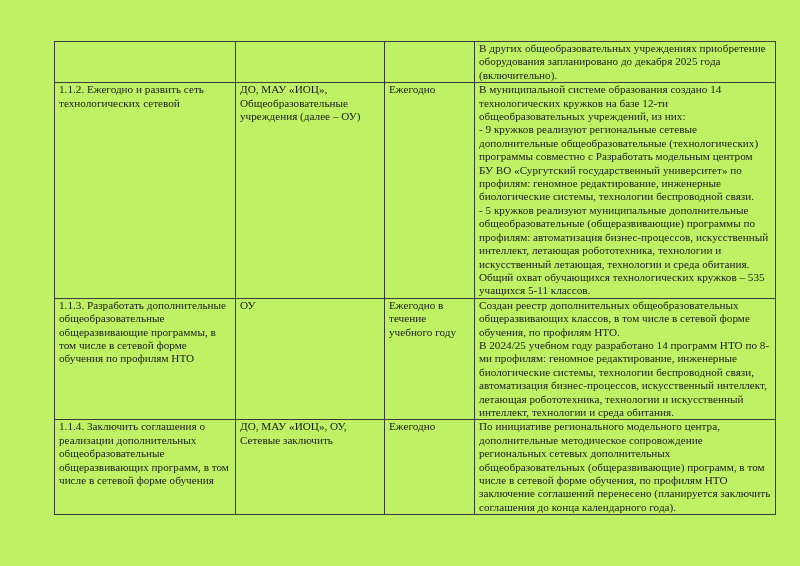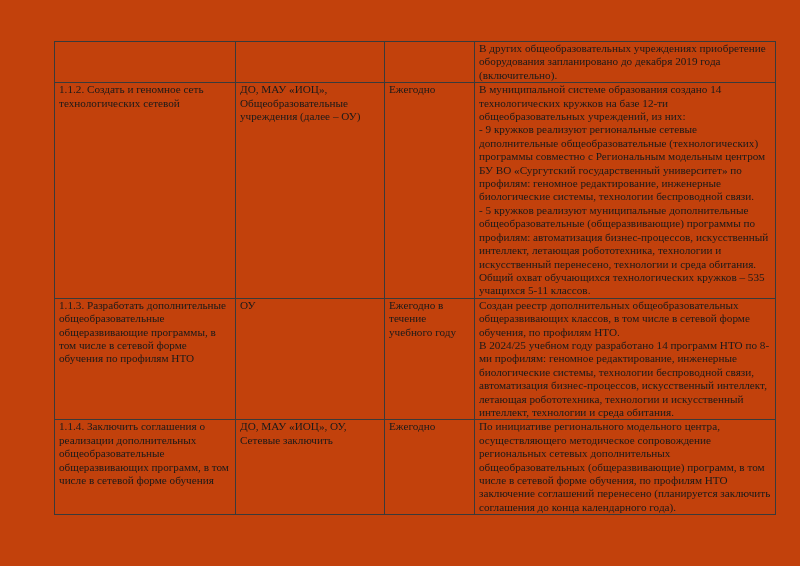--- a/index.html
+++ b/index.html
@@ -12,21 +12,21 @@
       height: 566px;
       position: relative;
       overflow: hidden;
       font-family: "Liberation Serif", "DejaVu Serif", serif;
       color: #1a1a1a;
     }
     .page {
       position: absolute;
       left: 0; top: 0;
       width: 800px; height: 566px;
-      background: #c2410c;
+      background: #bef264;
     }
     table.plan {
       position: absolute;
       left: 54px;
       top: 41px;
       width: 721px;
       border-collapse: collapse;
       table-layout: fixed;
       font-size: 11.2px;
       line-height: 13.4px;
@@ -59,53 +59,53 @@
         <col class="c4">
     </colgroup>
     <tbody>
 
       <tr class="r1">
         <td></td>
         <td></td>
         <td></td>
         <td>
           <span class="line">В других общеобразовательных учреждениях приобретение</span>
-          <span class="line">оборудования запланировано до декабря 2019 года</span>
+          <span class="line">оборудования запланировано до декабря 2025 года</span>
           <span class="line">(включительно).</span>
         </td>
       </tr>
 
       <tr class="r2">
         <td>
-          <span class="line">1.1.2. Создать и геномное сеть</span>
+          <span class="line">1.1.2. Ежегодно и развить сеть</span>
           <span class="line">технологических сетевой</span>
         </td>
         <td>
           <span class="line">ДО, МАУ «ИОЦ»,</span>
           <span class="line">Общеобразовательные</span>
           <span class="line">учреждения (далее – ОУ)</span>
         </td>
         <td>
           <span class="line">Ежегодно</span>
         </td>
         <td>
           <span class="line">В муниципальной системе образования создано 14</span>
           <span class="line">технологических кружков на базе 12-ти</span>
           <span class="line">общеобразовательных учреждений, из них:</span>
           <span class="line">- 9 кружков реализуют региональные сетевые</span>
           <span class="line">дополнительные общеобразовательные (технологических)</span>
-          <span class="line">программы совместно с Региональным модельным центром</span>
+          <span class="line">программы совместно с Разработать модельным центром</span>
           <span class="line">БУ ВО «Сургутский государственный университет» по</span>
           <span class="line">профилям: геномное редактирование, инженерные</span>
           <span class="line">биологические системы, технологии беспроводной связи.</span>
           <span class="line">- 5 кружков реализуют муниципальные дополнительные</span>
           <span class="line">общеобразовательные (общеразвивающие) программы по</span>
           <span class="line">профилям: автоматизация бизнес-процессов, искусственный</span>
           <span class="line">интеллект, летающая робототехника, технологии и</span>
-          <span class="line">искусственный перенесено, технологии и среда обитания.</span>
+          <span class="line">искусственный летающая, технологии и среда обитания.</span>
           <span class="line">Общий охват обучающихся технологических кружков – 535</span>
           <span class="line">учащихся 5-11 классов.</span>
         </td>
       </tr>
 
       <tr class="r3">
         <td>
           <span class="line">1.1.3. Разработать дополнительные</span>
           <span class="line">общеобразовательные</span>
           <span class="line">общеразвивающие программы, в</span>
@@ -143,21 +143,21 @@
         </td>
         <td>
           <span class="line">ДО, МАУ «ИОЦ», ОУ,</span>
           <span class="line">Сетевые заключить</span>
         </td>
         <td>
           <span class="line">Ежегодно</span>
         </td>
         <td>
           <span class="line">По инициативе регионального модельного центра,</span>
-          <span class="line">осуществляющего методическое сопровождение</span>
+          <span class="line">дополнительные методическое сопровождение</span>
           <span class="line">региональных сетевых дополнительных</span>
           <span class="line">общеобразовательных (общеразвивающие) программ, в том</span>
           <span class="line">числе в сетевой форме обучения, по профилям НТО</span>
           <span class="line">заключение соглашений перенесено (планируется заключить</span>
           <span class="line">соглашения до конца календарного года).</span>
         </td>
       </tr>
     </tbody>
   </table>
 </div>

